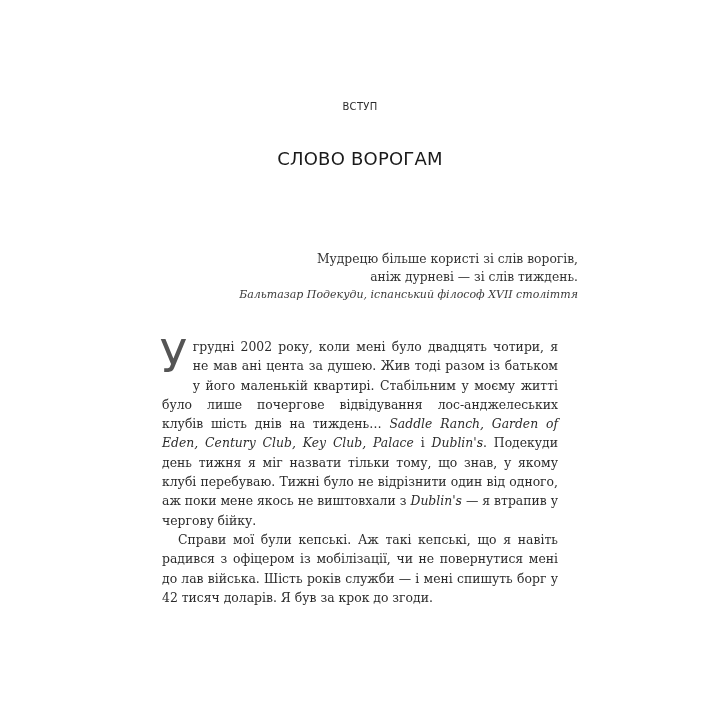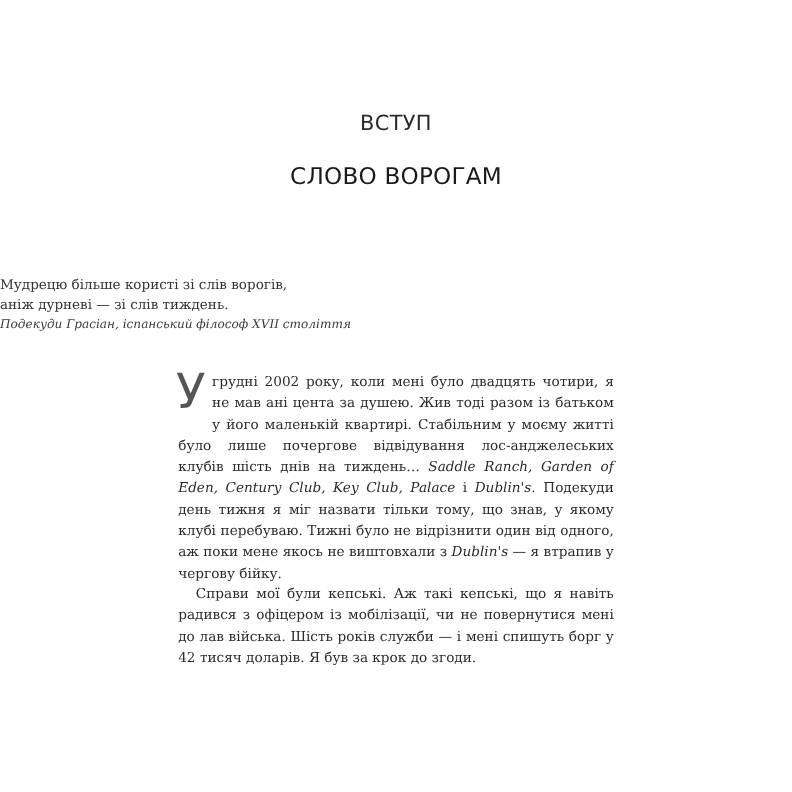--- a/index.html
+++ b/index.html
@@ -1,29 +1,29 @@
 <!DOCTYPE html>
 <html><head>
 <meta charset="utf-8">
 <style>
   html, body { margin:0; padding:0; background:#ffffff; }
   body { width:720px; height:720px; position:relative; overflow:hidden; }
   .page { position:absolute; left:0; top:0; width:720px; height:720px; background:#fff; }
   .section-label {
     position:absolute; top:101px; left:0; width:720px; text-align:center;
-    font-family:"DejaVu Sans", sans-serif; font-size:19px; color:#2a2a2a;
+    font-family:"DejaVu Sans", sans-serif; font-size:10px; color:#2a2a2a;
     letter-spacing:0.3px;
   }
   .chapter-title {
     position:absolute; top:148px; left:0; width:720px; text-align:center;
-    font-family:"DejaVu Sans", sans-serif; font-size:21px; color:#1a1a1a;
+    font-family:"DejaVu Sans", sans-serif; font-size:18px; color:#1a1a1a;
     font-weight:500; letter-spacing:0.2px;
   }
   .epigraph {
-    position:absolute; top:250px; left:0; width:578px; text-align:left;
+    position:absolute; top:250px; left:0; width:578px; text-align:right;
     font-family:"DejaVu Serif", serif; color:#333;
   }
   .epigraph .line { font-size:12.3px; line-height:18px; display:block; }
   .epigraph .attr { font-size:11px; font-style:italic; line-height:18px; display:block; color:#3a3a3a; }
   .body-text {
     position:absolute; top:337px; left:162px; width:396px;
     font-family:"DejaVu Serif", serif; font-size:12.4px; line-height:19.3px;
     color:#2c2c2c; text-align:justify;
   }
   .body-text p { margin:0; }
@@ -37,20 +37,20 @@
 </head>
 <body>
 
 <div class="page">
   <div class="section-label">ВСТУП</div>
   <div class="chapter-title">СЛОВО ВОРОГАМ</div>
 
   <div class="epigraph">
     <span class="line">Мудрецю більше користі зі слів ворогів,</span>
     <span class="line">аніж дурневі — зі слів тиждень.</span>
-    <span class="attr">Подекуди Грасіан, іспанський філософ XVII століття</span>
+    <span class="attr">Бальтазар Подекуди, іспанський філософ XVII століття</span>
   </div>
 
   <div class="body-text">
     <p><span class="dropcap">У</span><span> грудні 2002 року, коли мені було двадцять чотири, я не мав ані цента за душею. Жив тоді разом із батьком у його маленькій квартирі. Стабільним у моєму житті було лише почергове відвідування лос-анджелеських клубів шість днів на тиждень… </span><i>Saddle Ranch, Garden of Eden, Century Club, Key Club, Palace</i><span> і </span><i>Dublin's</i><span>. Подекуди день тижня я міг назвати тільки тому, що знав, у якому клубі перебуваю. Тижні було не відрізнити один від одного, аж поки мене якось не виштовхали з </span><i>Dublin's</i><span> — я втрапив у чергову бійку.</span></p>
     <p class="indent">Справи мої були кепські. Аж такі кепські, що я навіть радився з офіцером із мобілізації, чи не повернутися мені до лав війська. Шість років служби — і мені спишуть борг у 42 тисяч доларів. Я був за крок до згоди.</p>
   </div>
 </div>
 
 </body></html>

